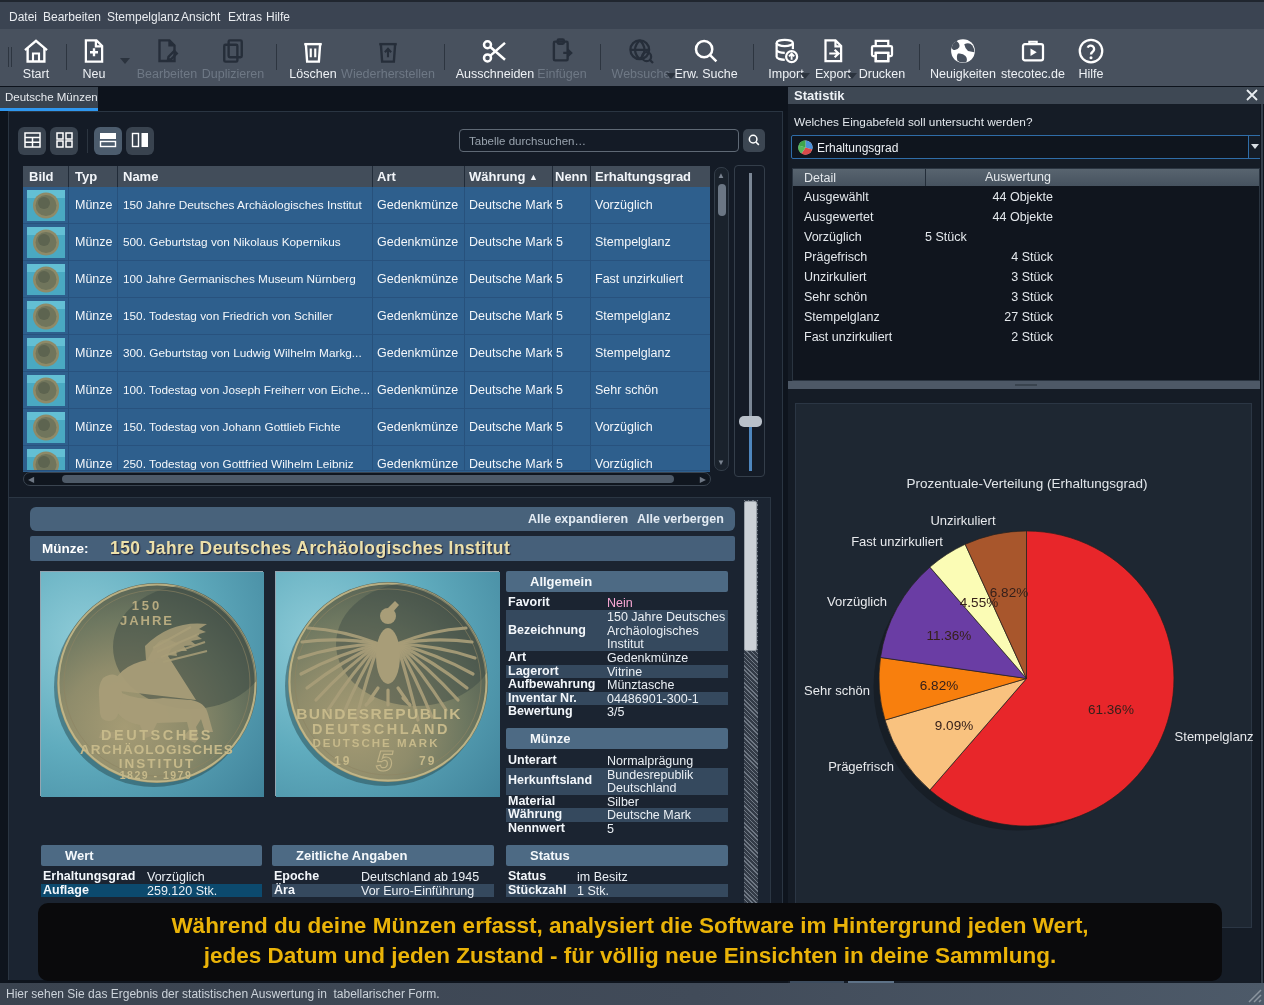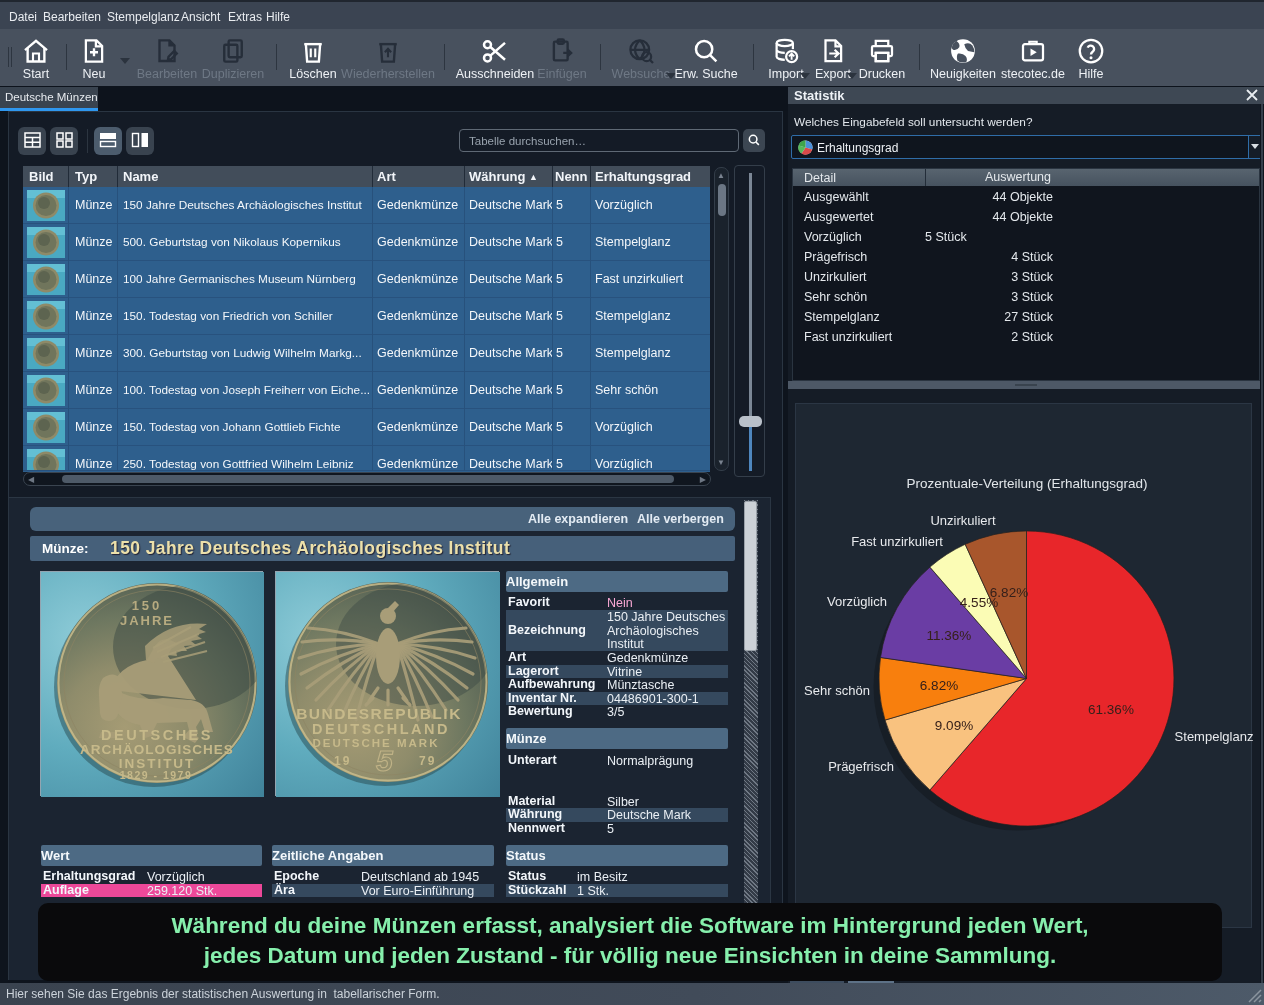--- a/index.html
+++ b/index.html
@@ -533,20 +533,24 @@
     </div>
   <div style="position:absolute;left:497px;top:207px;width:222px;height:13.5px;font-size:12.5px;line-height:13.5px">
       <span style="position:absolute;left:2px;top:0.0px;font-weight:bold;color:#f3f7fb">Bewertung</span>
       <span style="position:absolute;left:101px;top:1px;color:#eaeff4">3/5</span>
     </div>
   <div class="shdr" style="left:497px;top:230px">Münze</div>
   <div style="position:absolute;left:497px;top:256px;width:222px;height:13.5px;font-size:12.5px;line-height:13.5px">
       <span style="position:absolute;left:2px;top:0.0px;font-weight:bold;color:#f3f7fb">Unterart</span>
       <span style="position:absolute;left:101px;top:1px;color:#eaeff4">Normalprägung</span>
     </div>
+  <div style="position:absolute;left:497px;top:269.5px;width:222px;height:27px;background:#35495e;font-size:12.5px;line-height:13.5px">
+      <span style="position:absolute;left:2px;top:6.8px;font-weight:bold;color:#f3f7fb">Herkunftsland</span>
+      <span style="position:absolute;left:101px;top:1px;color:#eaeff4">Bundesrepublik<br>Deutschland</span>
+    </div>
   <div style="position:absolute;left:497px;top:296.5px;width:222px;height:13.5px;font-size:12.5px;line-height:13.5px">
       <span style="position:absolute;left:2px;top:0.0px;font-weight:bold;color:#f3f7fb">Material</span>
       <span style="position:absolute;left:101px;top:1px;color:#eaeff4">Silber</span>
     </div>
   <div style="position:absolute;left:497px;top:310px;width:222px;height:13.5px;background:#35495e;font-size:12.5px;line-height:13.5px">
       <span style="position:absolute;left:2px;top:0.0px;font-weight:bold;color:#f3f7fb">Währung</span>
       <span style="position:absolute;left:101px;top:1px;color:#eaeff4">Deutsche Mark</span>
     </div>
   <div style="position:absolute;left:497px;top:323.5px;width:222px;height:13.5px;font-size:12.5px;line-height:13.5px">
       <span style="position:absolute;left:2px;top:0.0px;font-weight:bold;color:#f3f7fb">Nennwert</span>
@@ -559,40 +563,40 @@
     </div>
   <div style="position:absolute;left:497px;top:385.5px;width:222px;height:13.5px;background:#35495e;font-size:12.5px;line-height:13.5px">
       <span style="position:absolute;left:2px;top:0.0px;font-weight:bold;color:#f3f7fb">Stückzahl</span>
       <span style="position:absolute;left:71px;top:1px;color:#eaeff4">1 Stk.</span>
     </div>
   <div class="shdr" style="left:32px;top:347px;width:221px">Wert</div>
   <div style="position:absolute;left:32px;top:372px;width:221px;height:13.5px;font-size:12.5px;line-height:13.5px">
       <span style="position:absolute;left:2px;top:0.0px;font-weight:bold;color:#f3f7fb">Erhaltungsgrad</span>
       <span style="position:absolute;left:106px;top:1px;color:#eaeff4">Vorzüglich</span>
     </div>
-  <div style="position:absolute;left:32px;top:385.5px;width:221px;height:13.5px;background:#ec4899;font-size:12.5px;line-height:13.5px">
+  <div style="position:absolute;left:32px;top:385.5px;width:221px;height:13.5px;background:#0c4a6e;font-size:12.5px;line-height:13.5px">
       <span style="position:absolute;left:2px;top:0.0px;font-weight:bold;color:#f3f7fb">Auflage</span>
       <span style="position:absolute;left:106px;top:1px;color:#eaeff4">259.120 Stk.</span>
     </div>
   <div class="shdr" style="left:263px;top:347px;width:222px">Zeitliche Angaben</div>
   <div style="position:absolute;left:263px;top:372px;width:222px;height:13.5px;font-size:12.5px;line-height:13.5px">
       <span style="position:absolute;left:2px;top:0.0px;font-weight:bold;color:#f3f7fb">Epoche</span>
       <span style="position:absolute;left:89px;top:1px;color:#eaeff4">Deutschland ab 1945</span>
     </div>
   <div style="position:absolute;left:263px;top:385.5px;width:222px;height:13.5px;background:#35495e;font-size:12.5px;line-height:13.5px">
       <span style="position:absolute;left:2px;top:0.0px;font-weight:bold;color:#f3f7fb">Ära</span>
       <span style="position:absolute;left:89px;top:1px;color:#eaeff4">Vor Euro-Einführung</span>
     </div>
 
   <div style="position:absolute;left:735px;top:2px;width:14px;height:408px;background:repeating-linear-gradient(45deg,#6f7884 0px,#6f7884 1px,#333b47 1px,#333b47 3px)">
     <div style="position:absolute;left:0;top:1px;width:13px;height:150px;background:#ccd1d7;border:1px solid #9aa1a9;border-radius:2px"></div>
   </div>
 </div>
 <style>
- .shdr { position:absolute; width:222px; height:21px; background:#4d6a84; border-radius:2px; font-weight:bold; font-size:13px; color:#f4f8fb; padding:3px 0 0 0; }
+ .shdr { position:absolute; width:222px; height:21px; background:#4d6a84; border-radius:2px; font-weight:bold; font-size:13px; color:#f4f8fb; padding:3px 0 0 24px; }
  .srow { font-size:12.5px; color:#e4e8ec; position:absolute; }
 </style>
 
 <div class="abs" style="left:788px;top:87px;width:476px;height:17px;background:#3e4854">
   <span style="position:absolute;left:6px;top:1px;font-weight:bold;font-size:13px;color:#eef2f6">Statistik</span>
   <svg width="12" height="12" viewBox="0 0 12 12" style="position:absolute;right:6px;top:2px" stroke="#e8ecf0" stroke-width="1.8">
       <path d="M1 1 L11 11 M11 1 L1 11"></path>
     </svg>
 </div>
 <div class="abs" style="left:788px;top:104px;width:476px;height:879px;background:#151c26"></div>
@@ -659,20 +663,20 @@
       <text x="315" y="309.5" text-anchor="middle" font-size="13.5" fill="#36201a">61.36%</text>
     </svg>
 </div>
 
 <div class="abs" style="left:790px;top:977px;width:54px;height:6px;background:#3d4c5e;border-radius:3px 3px 0 0"></div>
 <div class="abs" style="left:848px;top:977px;width:46px;height:6px;background:#5d7186;border-radius:3px 3px 0 0"></div>
 <div class="abs" style="left:1260px;top:104px;width:4px;height:879px;background:#10151e">
     <div style="position:absolute;left:1px;width:2px;height:100%;background:#353f4b"></div>
   </div>
 
-<div class="abs" style="left:38px;top:903px;width:1184px;height:78px;background:#0a0a0c;border-radius:10px;text-align:center;padding-top:8px;font-weight:bold;font-size:22.5px;line-height:30px;color:#86efac">Während du deine Münzen erfasst, analysiert die Software im Hintergrund jeden Wert,<br>jedes Datum und jeden Zustand - für völlig neue Einsichten in deine Sammlung.</div>
+<div class="abs" style="left:38px;top:903px;width:1184px;height:78px;background:#0a0a0c;border-radius:10px;text-align:center;padding-top:8px;font-weight:bold;font-size:22.5px;line-height:30px;color:#eab308">Während du deine Münzen erfasst, analysiert die Software im Hintergrund jeden Wert,<br>jedes Datum und jeden Zustand - für völlig neue Einsichten in deine Sammlung.</div>
 
 <div class="abs" style="left:0;top:983px;width:1264px;height:22px;background:linear-gradient(90deg,#3a434f 0%,#414b59 55%,#4d5a69 100%)">
   <span style="position:absolute;left:6px;top:4px;font-size:12px;color:#ccd3da">Hier sehen Sie das Ergebnis der statistischen Auswertung in&nbsp; tabellarischer Form.</span>
   <svg width="14" height="14" style="position:absolute;right:2px;bottom:2px" stroke="#8a949e" stroke-width="1.5">
       <path d="M13 1 L1 13 M13 6 L6 13 M13 11 L11 13"></path>
     </svg>
 </div>
 
 </body></html>

